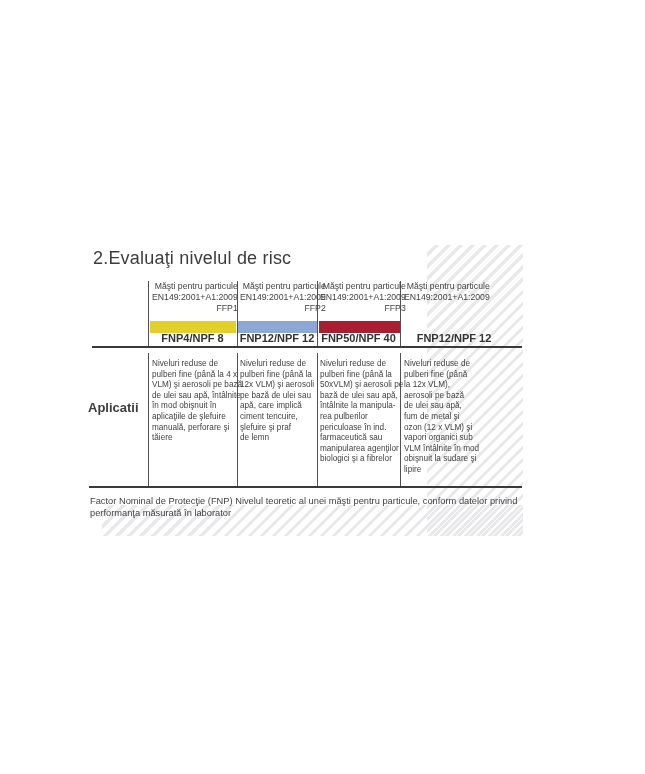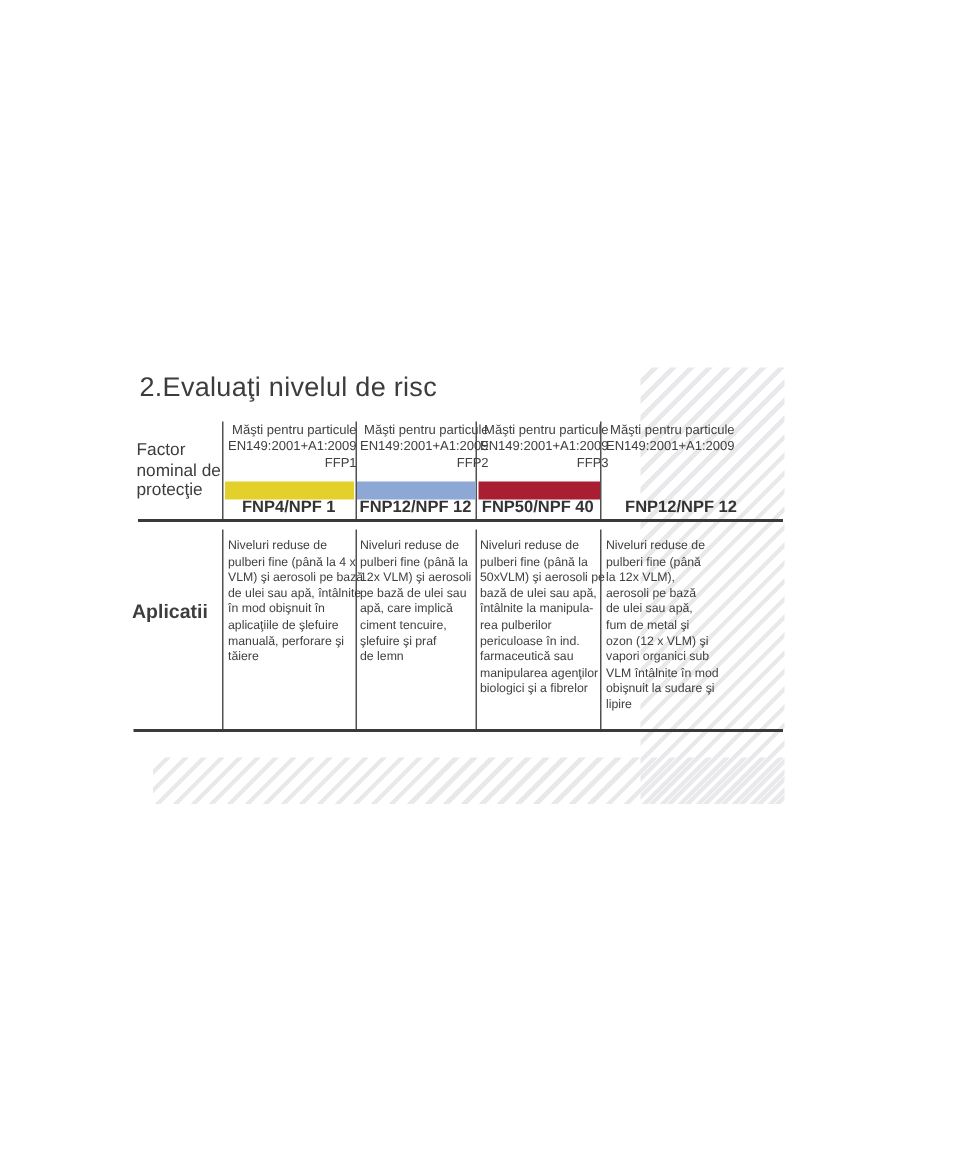--- a/index.html
+++ b/index.html
@@ -62,38 +62,35 @@
   <div class="vline vb x2"></div>
   <div class="vline vb x3"></div>
   <div class="vline vb x4"></div>
   <div class="hrule rule-fnp"></div>
   <div class="hrule rule-bottom"></div>
 
   <div class="bar bar1" style="background-color: rgb(227, 208, 43);"></div>
   <div class="bar bar2" style="background-color: rgb(142, 168, 214);"></div>
   <div class="bar bar3" style="background-color: rgb(169, 30, 51);"></div>
 
-  <div class="factor-label">Factor
-nominal de
-protecţie</div>
   <div class="aplicatii-label">Aplicatii</div>
 
   <div class="colhead h1">Măşti pentru particule
 EN149:2001+A1:2009
 FFP1</div>
   <div class="colhead h2">Măşti pentru particule
 EN149:2001+A1:2009
 FFP2</div>
   <div class="colhead h3">Măşti pentru particule
 EN149:2001+A1:2009
 FFP3</div>
   <div class="colhead h4">Măşti pentru particule
 EN149:2001+A1:2009</div>
 
-  <div class="fnp f1">FNP4/NPF 1</div>
+  <div class="fnp f1">FNP4/NPF 8</div>
   <div class="fnp f2">FNP12/NPF 12</div>
   <div class="fnp f3">FNP50/NPF 40</div>
   <div class="fnp f4">FNP12/NPF 12</div>
 
   <div class="app a1">Niveluri reduse de
 pulberi fine (până la 4 x
 VLM) şi aerosoli pe bază
 de ulei sau apă, întâlnite
 în mod obişnuit în
 aplicaţiile de şlefuire
@@ -122,14 +119,16 @@
 la 12x VLM),
 aerosoli pe bază
 de ulei sau apă,
 fum de metal şi
 ozon (12 x VLM) şi
 vapori organici sub
 VLM întâlnite în mod
 obişnuit la sudare şi
 lipire</div>
 
+  <div class="footnote">Factor Nominal de Protecţie (FNP) Nivelul teoretic al unei măşti pentru particule, conform datelor privind
+performanţa măsurată în laborator</div>
 
 </div>
 
 </body></html>

